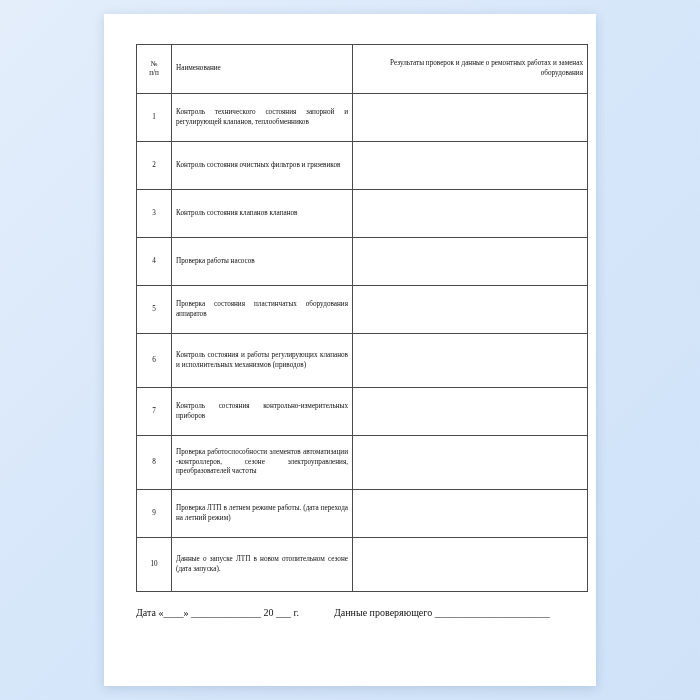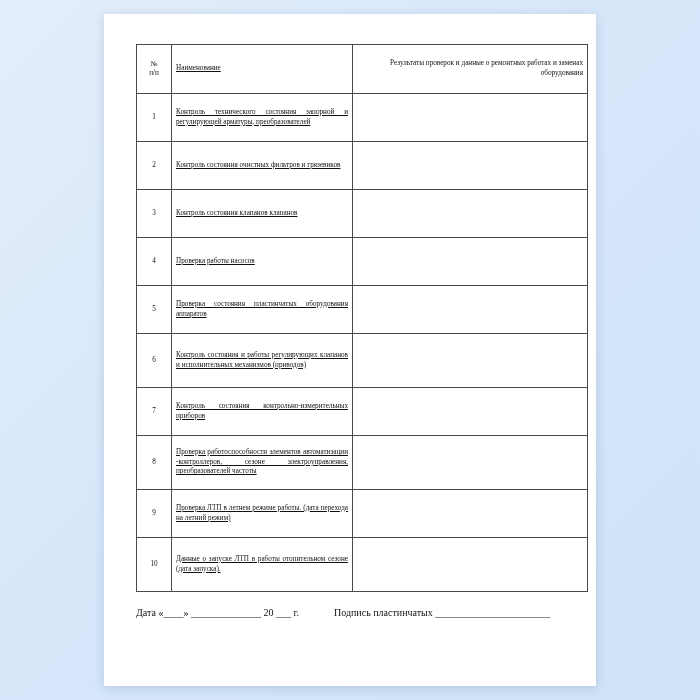--- a/index.html
+++ b/index.html
@@ -54,21 +54,20 @@
     font-family: "Liberation Serif", serif;
   }
   th.h-num, td.c-num {
     width: 26px;
     text-align: center;
   }
   th.h-name, td.c-name {
     width: 172px;
     text-align: justify;
     text-align-last: left;
-    text-decoration: underline;
   }
   th.h-res, td.c-res {
     width: 226px;
   }
   thead th {
     text-align: right;
     font-weight: normal;
     height: 44px;
     padding: 3px 6px;
     font-size: 7.4px;
@@ -125,21 +124,21 @@
               <span class="just-line">№</span>
               <span class="just-line">п/п</span>
             </th>
             <th class="h-name">Наименование</th>
             <th class="h-res">Результаты проверок и данные о ремонтных работах и заменах оборудования</th>
           </tr>
         </thead>
         <tbody>
           <tr>
             <td class="c-num">1</td>
-            <td class="c-name justify-text">Контроль технического состояния запорной и регулирующей арматуры, преобразователей</td>
+            <td class="c-name justify-text">Контроль технического состояния запорной и регулирующей клапанов, теплообменников</td>
             <td class="c-res"></td>
           </tr>
           <tr>
             <td class="c-num">2</td>
             <td class="c-name justify-text">Контроль состояния очистных фильтров и грязевиков</td>
             <td class="c-res"></td>
           </tr>
           <tr>
             <td class="c-num">3</td>
             <td class="c-name">Контроль состояния клапанов клапанов</td>
@@ -170,26 +169,26 @@
             <td class="c-name justify-text">Проверка работоспособности элементов автоматизации -контроллеров, сезоне электроуправления, преобразователей частоты</td>
             <td class="c-res"></td>
           </tr>
           <tr>
             <td class="c-num">9</td>
             <td class="c-name">Проверка ЛТП в летнем режиме работы. (дата перехода на летний режим)</td>
             <td class="c-res"></td>
           </tr>
           <tr class="tall">
             <td class="c-num">10</td>
-            <td class="c-name justify-text">Данные о запуске ЛТП в работы отопительном сезоне (дата запуска).</td>
+            <td class="c-name justify-text">Данные о запуске ЛТП в новом отопительном сезоне (дата запуска).</td>
             <td class="c-res"></td>
           </tr>
         </tbody>
       </table>
 
       <div class="footer-row">
         <div class="footer-left">Дата «____» ______________ 20 ___ г.</div>
-        <div class="footer-right">Подпись пластинчатых _______________________</div>
+        <div class="footer-right">Данные проверяющего _______________________</div>
       </div>
 
     </div>
   </div>
 </div>
 
 </body></html>

